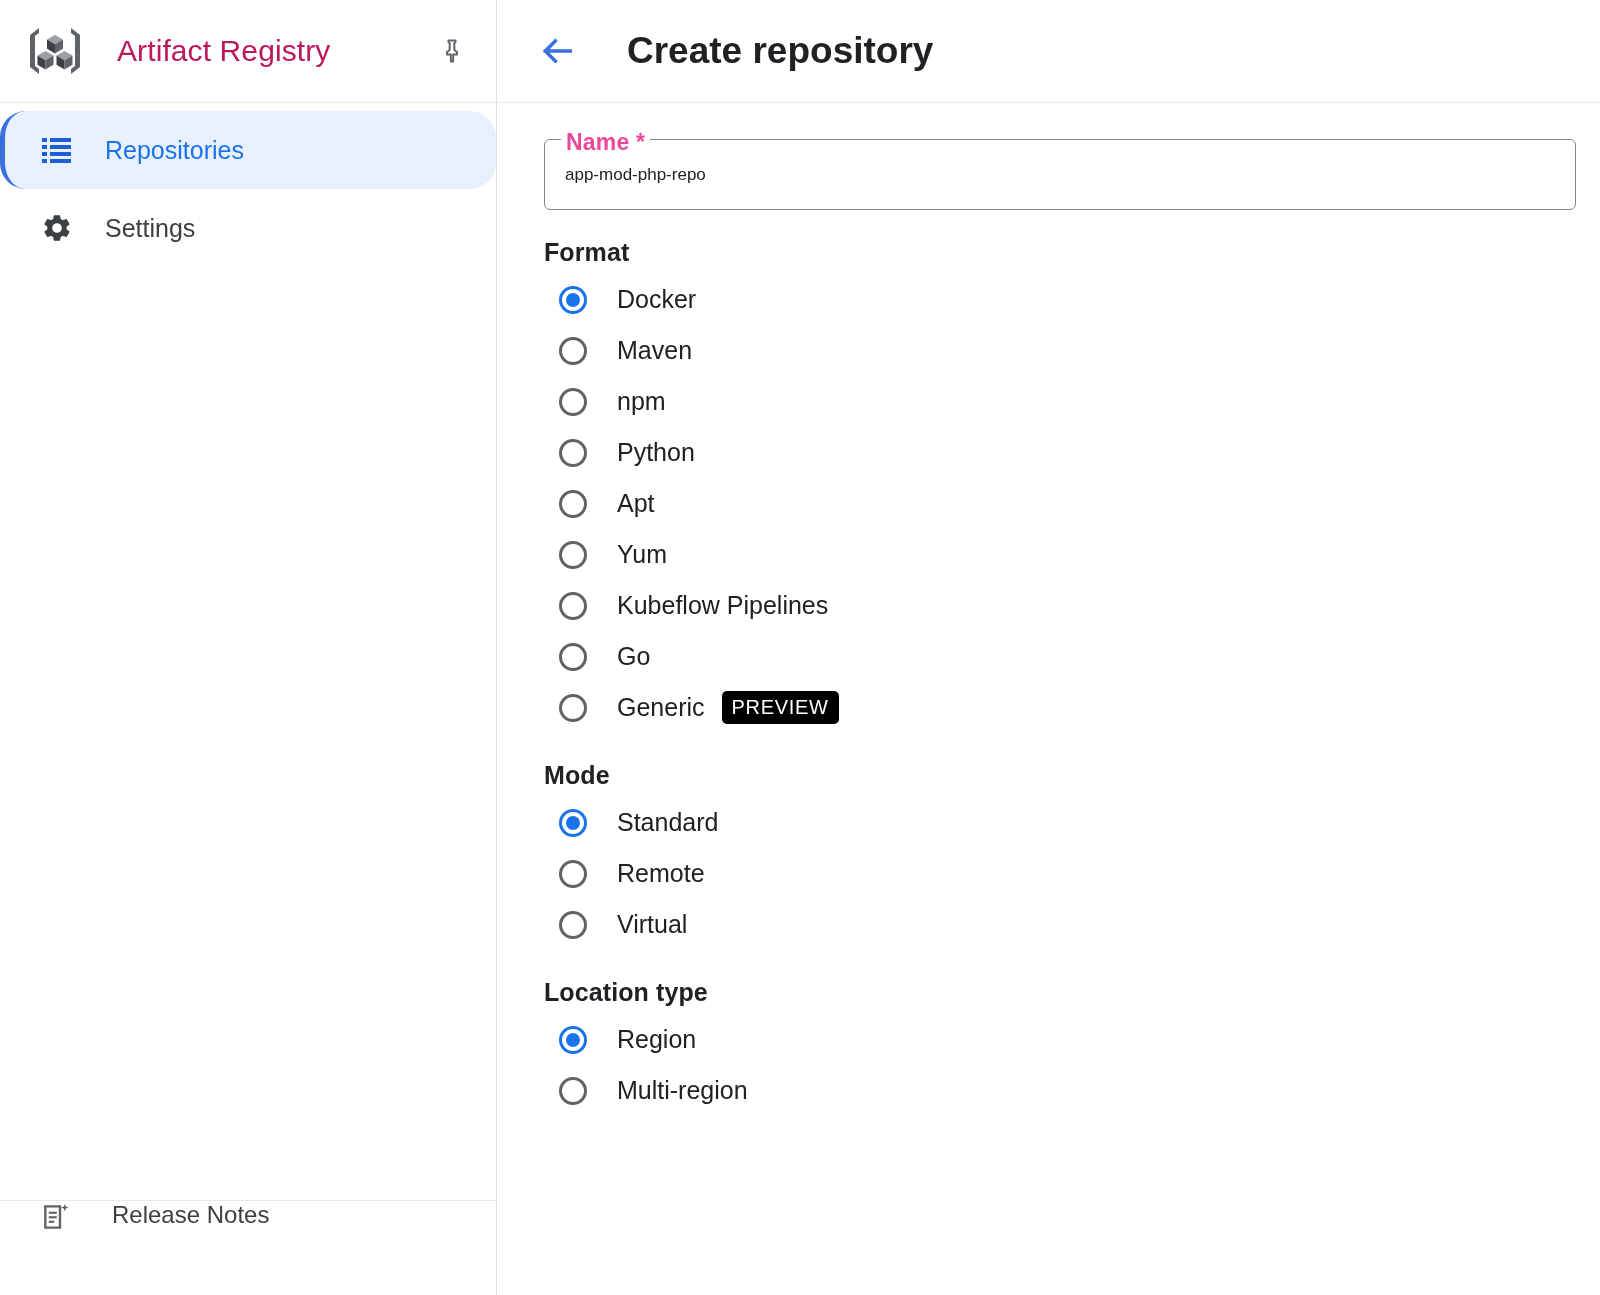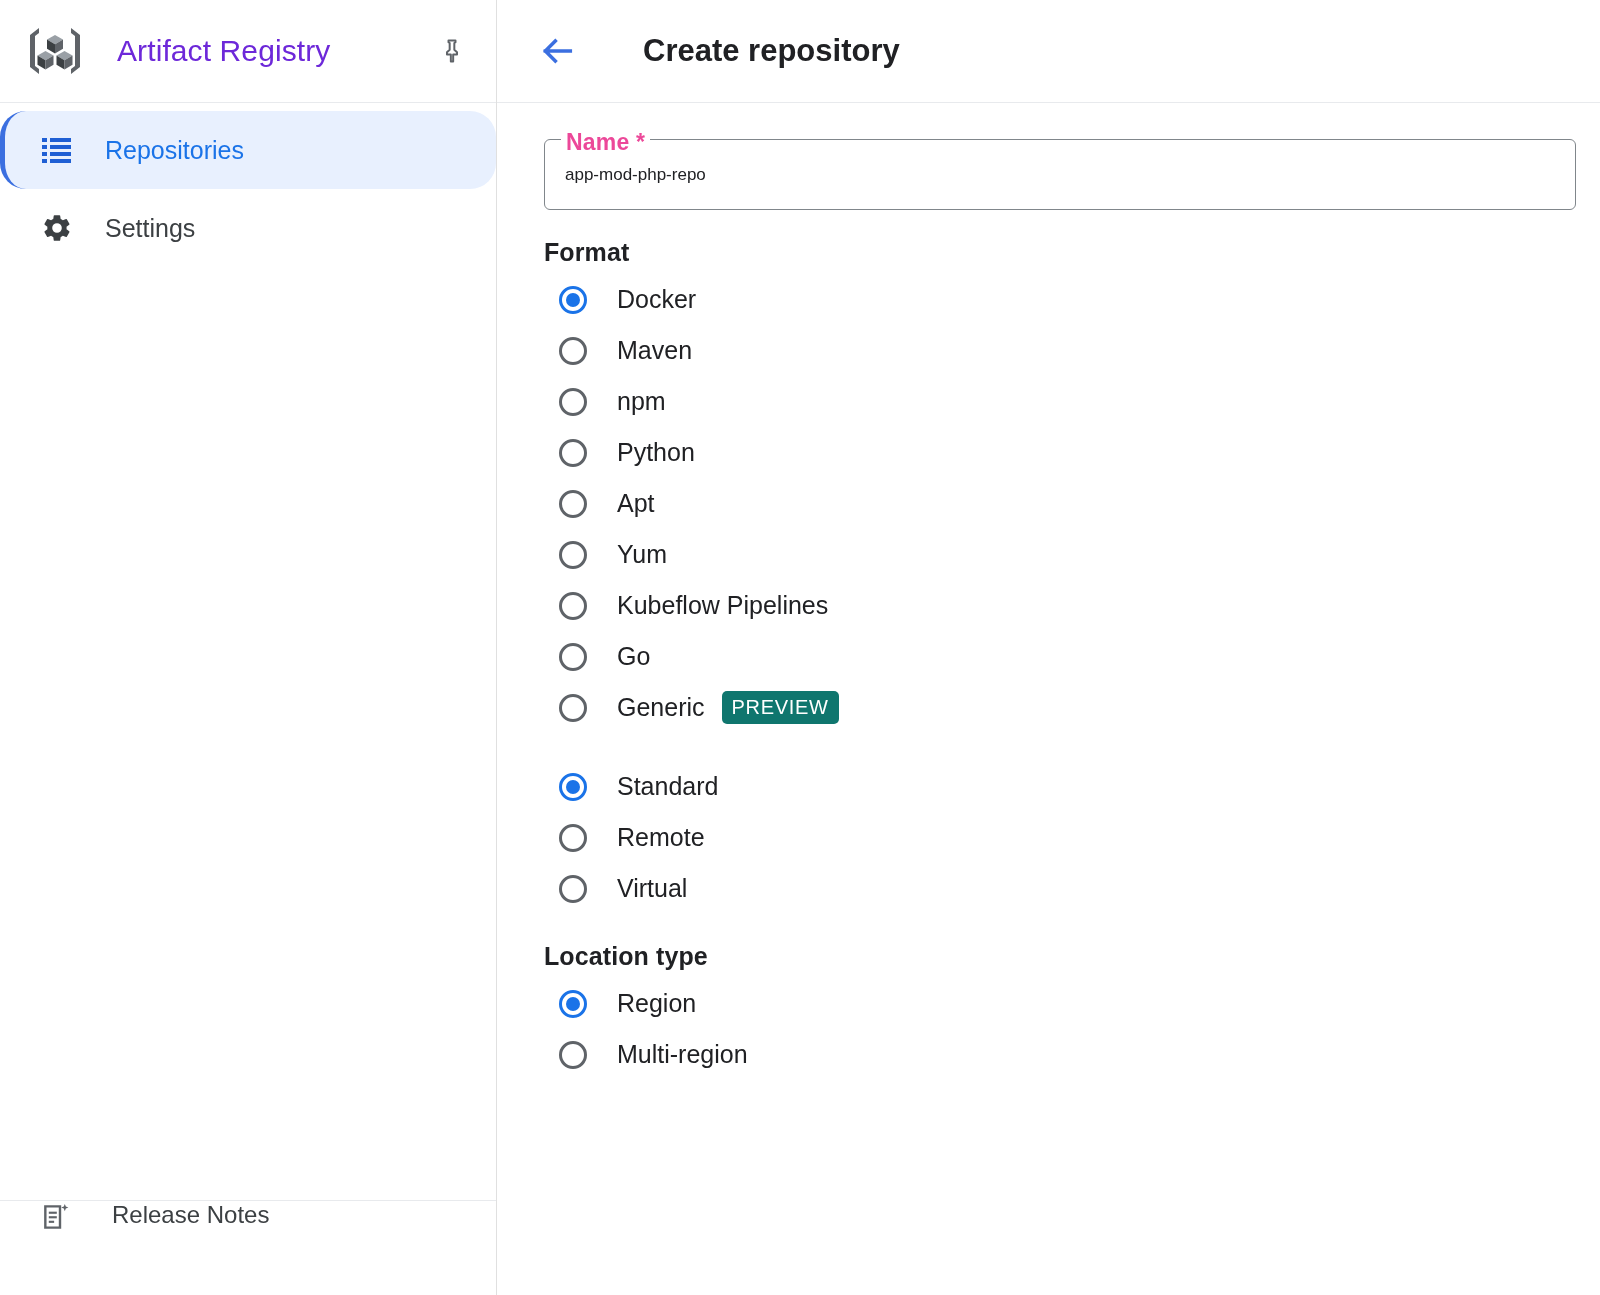--- a/index.html
+++ b/index.html
@@ -33,21 +33,21 @@
     height: 103px;
     flex: 0 0 103px;
     display: flex;
     align-items: center;
     border-bottom: 1px solid #e8eaed;
     padding: 0 24px 0 26px;
   }
   .ar-logo { width: 58px; height: 52px; flex: 0 0 58px; display:block; }
   .app-title {
     font-size: 30px;
-    color: #6d28d9;
+    color: #be185d;
     margin-left: 33px;
     letter-spacing: 0.1px;
     white-space: nowrap;
   }
   .pin-btn {
     margin-left: auto;
     width: 40px; height: 40px;
     display: flex; align-items: center; justify-content: center;
   }
 
@@ -110,23 +110,23 @@
     border-bottom: 1px solid #e8eaed;
     padding-left: 36px;
   }
   .back-btn {
     width: 48px; height: 48px;
     display: flex; align-items: center; justify-content: center;
     cursor: pointer;
     flex: 0 0 48px;
   }
   .page-title {
-    font-size: 31px;
+    font-size: 37px;
     color: #202124;
-    margin-left: 62px;
+    margin-left: 46px;
     white-space: nowrap;
   }
 
   .form-area {
     flex: 1 1 auto;
     padding: 36px 22px 0 47px;
     overflow: hidden;
   }
 
   
@@ -205,21 +205,21 @@
     background: #1a73e8;
   }
   .radio-label {
     font-size: 25px;
     color: #202124;
     margin-left: 30px;
     white-space: nowrap;
   }
   .preview-badge {
     margin-left: 17px;
-    background: #0f766e;
+    background: #000000;
     color: #ffffff;
     font-size: 20px;
     letter-spacing: 0.7px;
     border-radius: 5px;
     padding: 6px 10px 7px 10px;
     line-height: 1;
     white-space: nowrap;
   }
 
   .region-wrap { margin-top: 32px; }
@@ -365,20 +365,21 @@
           <span class="radio-label">Go</span>
         </div>
         <div class="radio-row">
           <span class="radio"></span>
           <span class="radio-label">Generic</span>
           <span class="preview-badge">PREVIEW</span>
         </div>
       </div>
 
       <div class="group">
+        <div class="group-title">Mode</div>
 
         <div class="radio-row">
           <span class="radio checked"></span>
           <span class="radio-label">Standard</span>
         </div>
         <div class="radio-row">
           <span class="radio"></span>
           <span class="radio-label">Remote</span>
         </div>
         <div class="radio-row">

